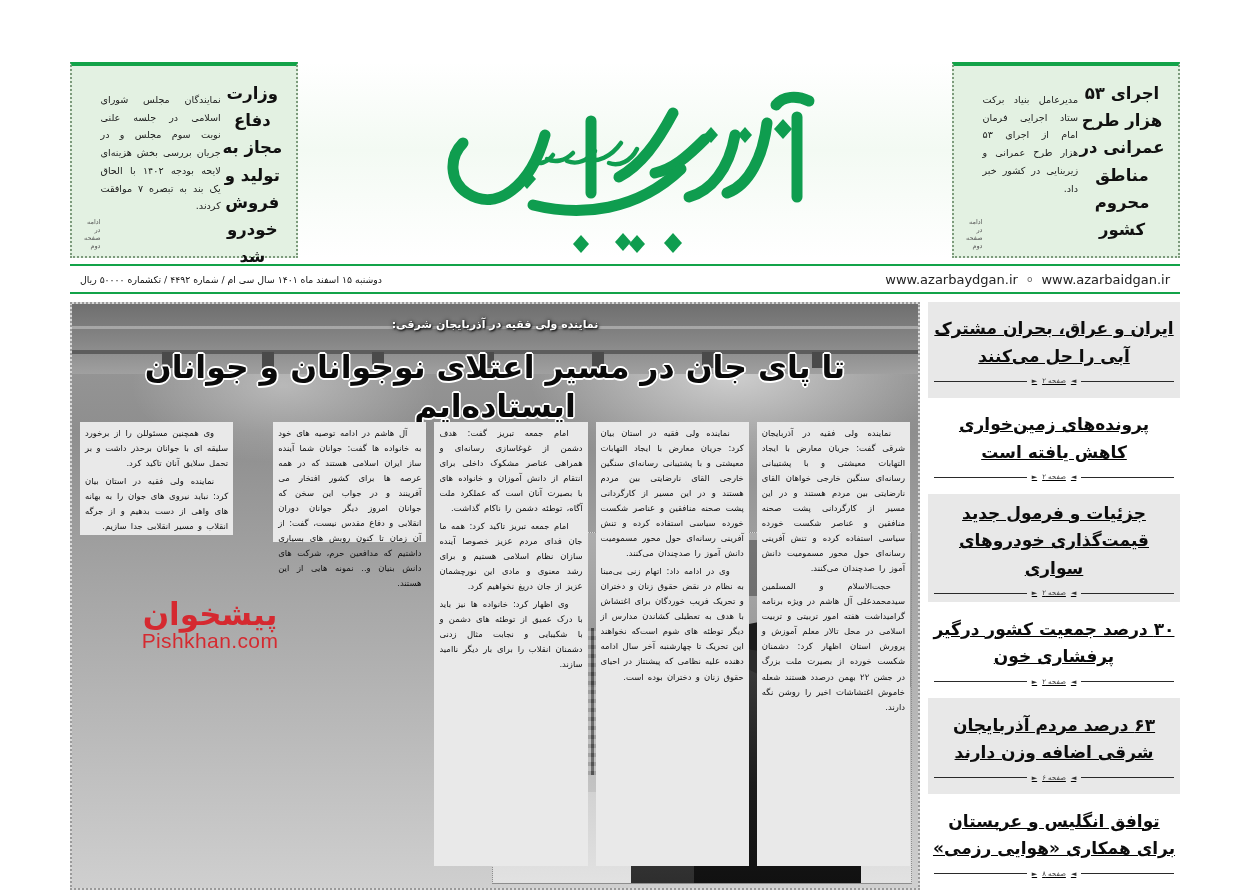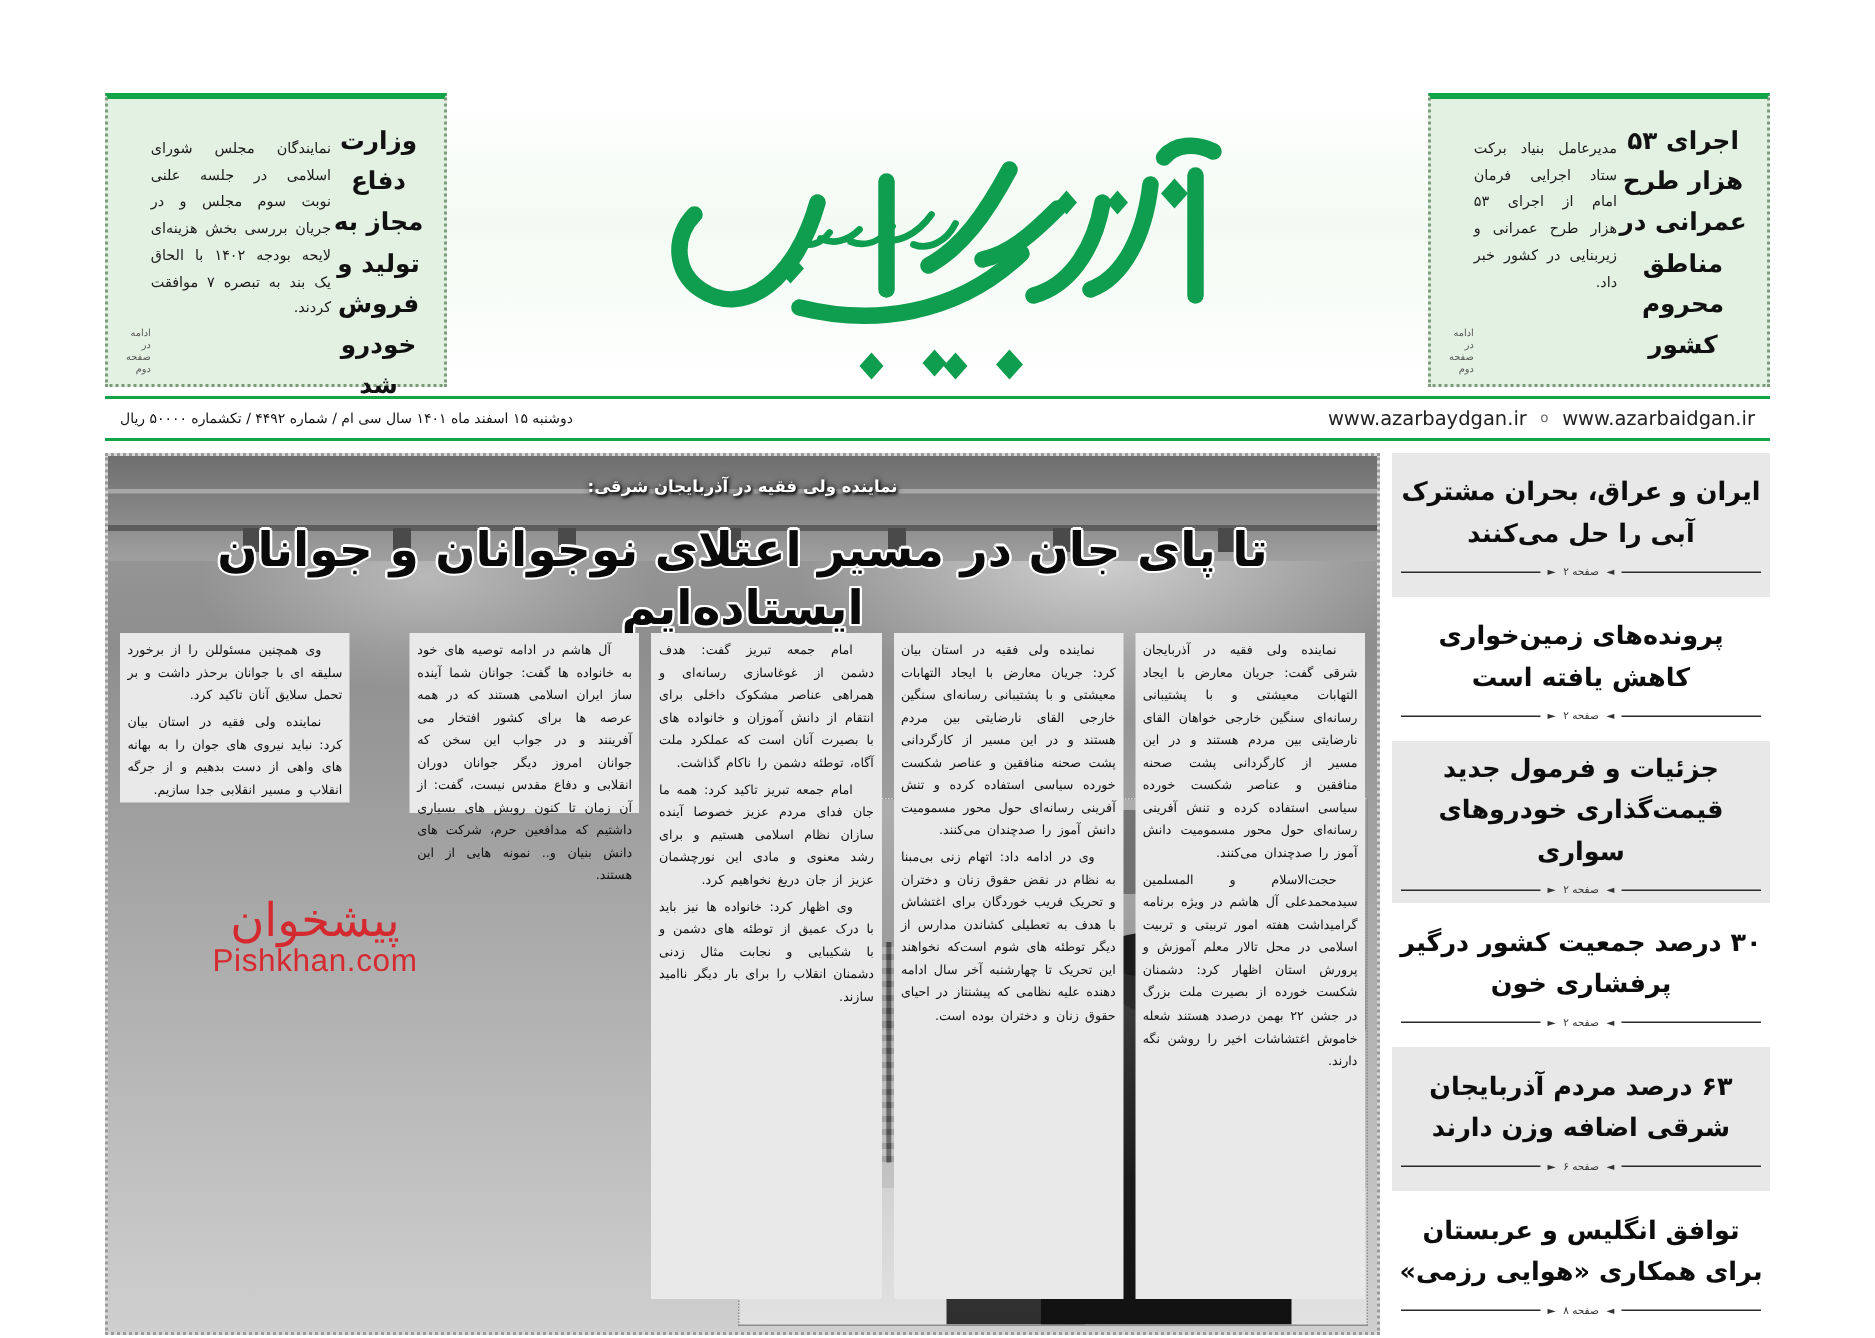--- a/index.html
+++ b/index.html
@@ -114,20 +114,21 @@
     gap: 0;
   }
 
   
   .sidebar {
     width: 254px;
     order: 2;
     display: flex;
     flex-direction: column;
     padding-left: 2px;
+    text-decoration: underline;
   }
   .side-item {
     padding: 6px 4px 0 4px;
     position: relative;
     flex: 1;
     display: flex;
     flex-direction: column;
     justify-content: center;
   }
   .side-item.shaded { background: #e8e8e8; }
@@ -297,21 +298,21 @@
   .watermark {
     position: absolute;
     left: 110px; top: 600px;
     width: 200px;
     text-align: center;
     pointer-events: none;
     z-index: 40;
   }
   .wm-fa {
     font-size: 31px;
-    font-weight: normal;
+    font-weight: bold;
     color: #d91f26;
     line-height: .95;
     direction: rtl;
     opacity: .92;
   }
   .wm-en {
     font-size: 21px;
     color: #d91f26;
     letter-spacing: .4px;
     opacity: .92;

